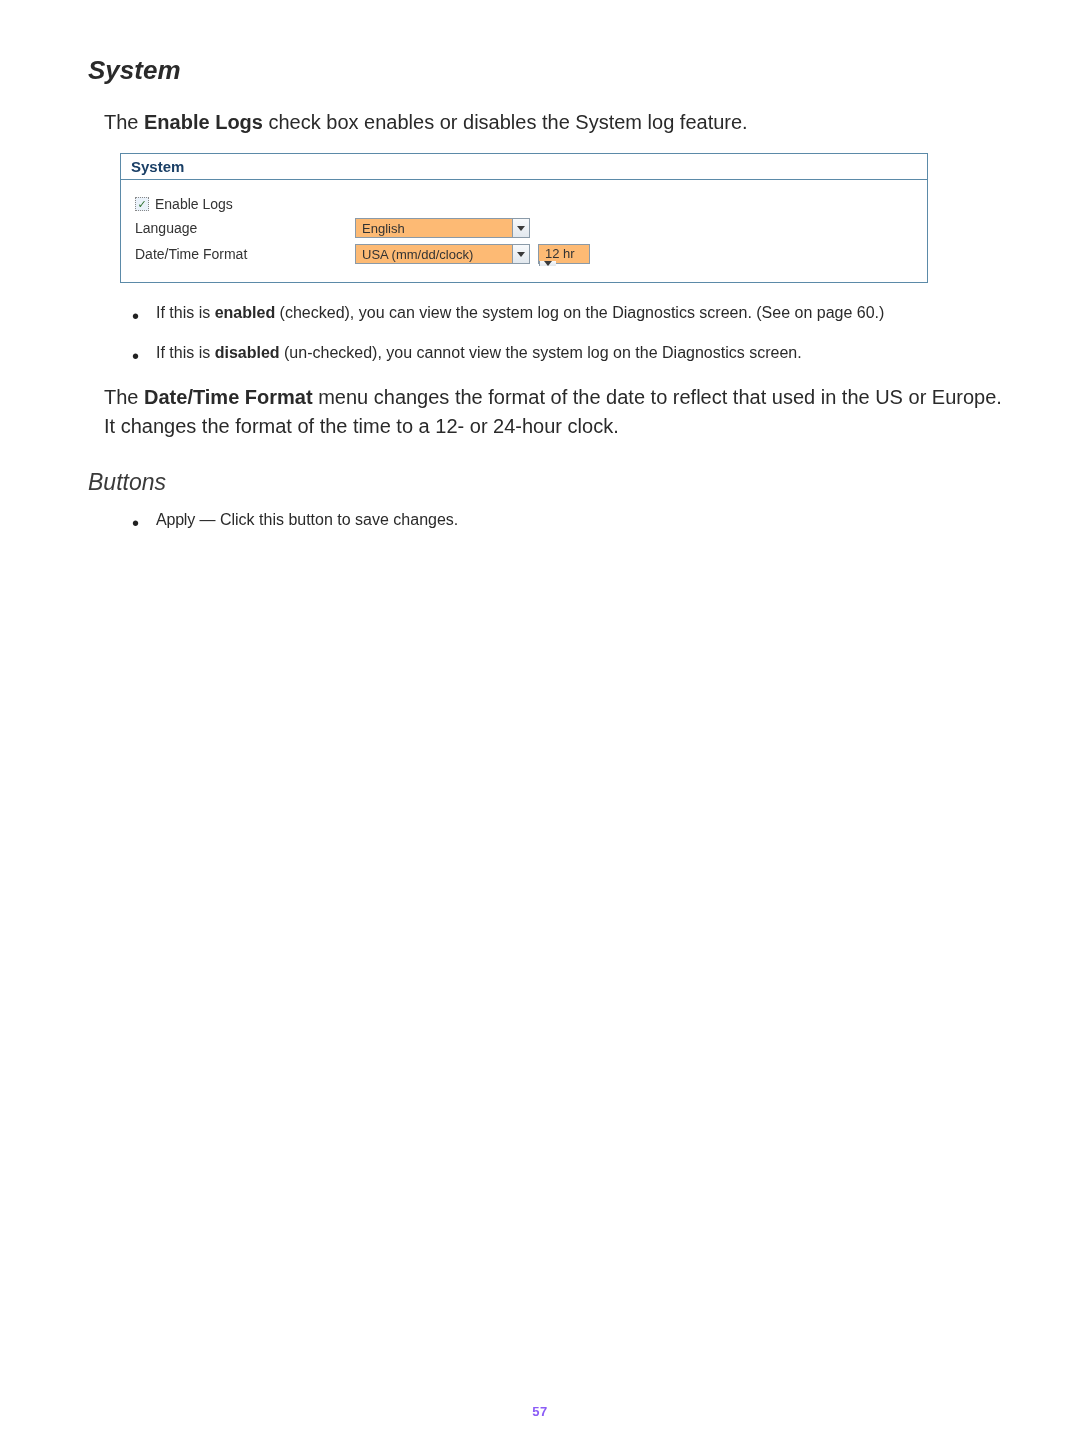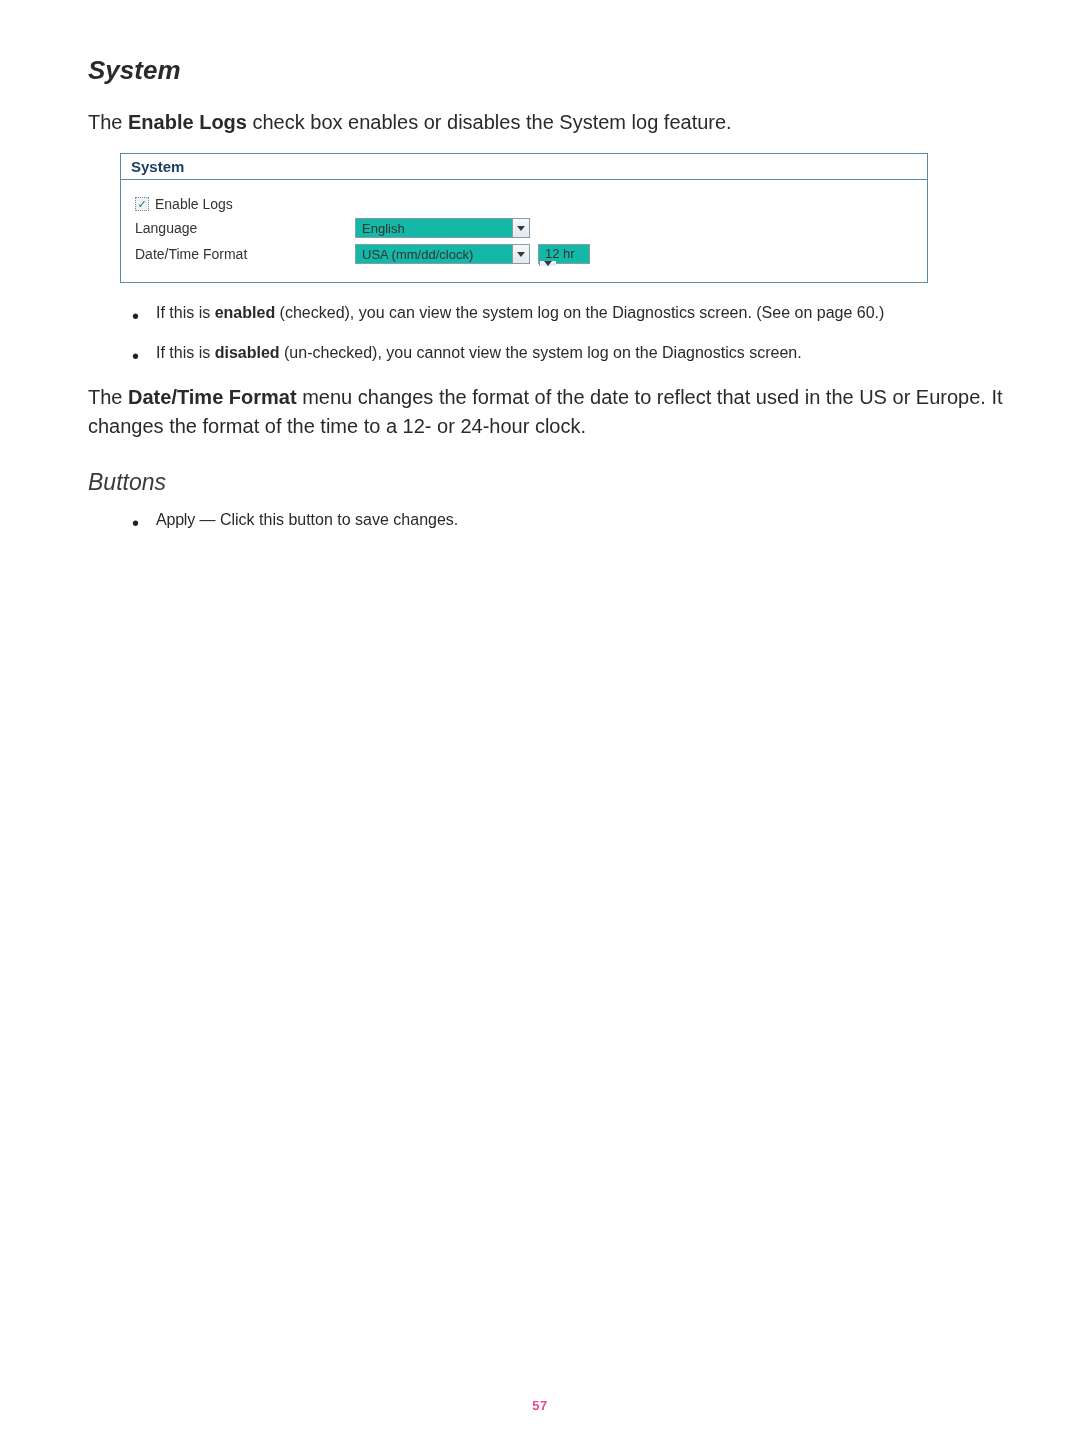--- a/index.html
+++ b/index.html
@@ -26,21 +26,21 @@
   h3.subsection-title {
     font-style: italic;
     font-weight: 400;
     font-size: 23px;
     margin: 28px 0 0 0;
     color: #3a3a3a;
   }
   p.body {
     font-size: 20px;
     line-height: 1.45;
-    margin: 16px 0;
+    margin: 16px 16px;
     color: #2a2a2a;
   }
   ul.bullets {
     list-style: none;
     padding: 0 0 0 44px;
     margin: 12px 0 18px 0;
   }
   ul.bullets > li {
     position: relative;
     font-size: 16px;
@@ -108,21 +108,21 @@
   }
   .checkbox .tick {
     font-size: 11px;
     line-height: 1;
     color: #2d6f2d;
   }
   .select {
     display: inline-flex;
     align-items: stretch;
     border: 1px solid #8a9aa8;
-    background: #14b8a6;
+    background: #fdba74;
     height: 20px;
     box-sizing: border-box;
     font-size: 13px;
   }
   .select .value {
     padding: 1px 6px 0 6px;
     white-space: nowrap;
     display: flex;
     align-items: center;
   }
@@ -141,26 +141,26 @@
     border-top: 5px solid #3a3a3a;
   }
   .select.w175 { width: 175px; }
   .select.w175 .value { flex: 1; }
   .select.w55 { width: 52px; flex-direction: column; }
   .select.w55 .value { flex: 1; }
   .gap { display:inline-block; width:8px; }
 
   .page-number {
     position: absolute;
-    bottom: 24px;
+    bottom: 18px;
     left: 0; right: 0;
     text-align: center;
     font-size: 13px;
     font-weight: 700;
-    color: #ec4899;
+    color: #8b5cf6;
     letter-spacing: 0.5px;
   }
 </style>
 </head>
 <body>
 
 <div class="page">
 
   <h2 class="section-title">System</h2>
 

